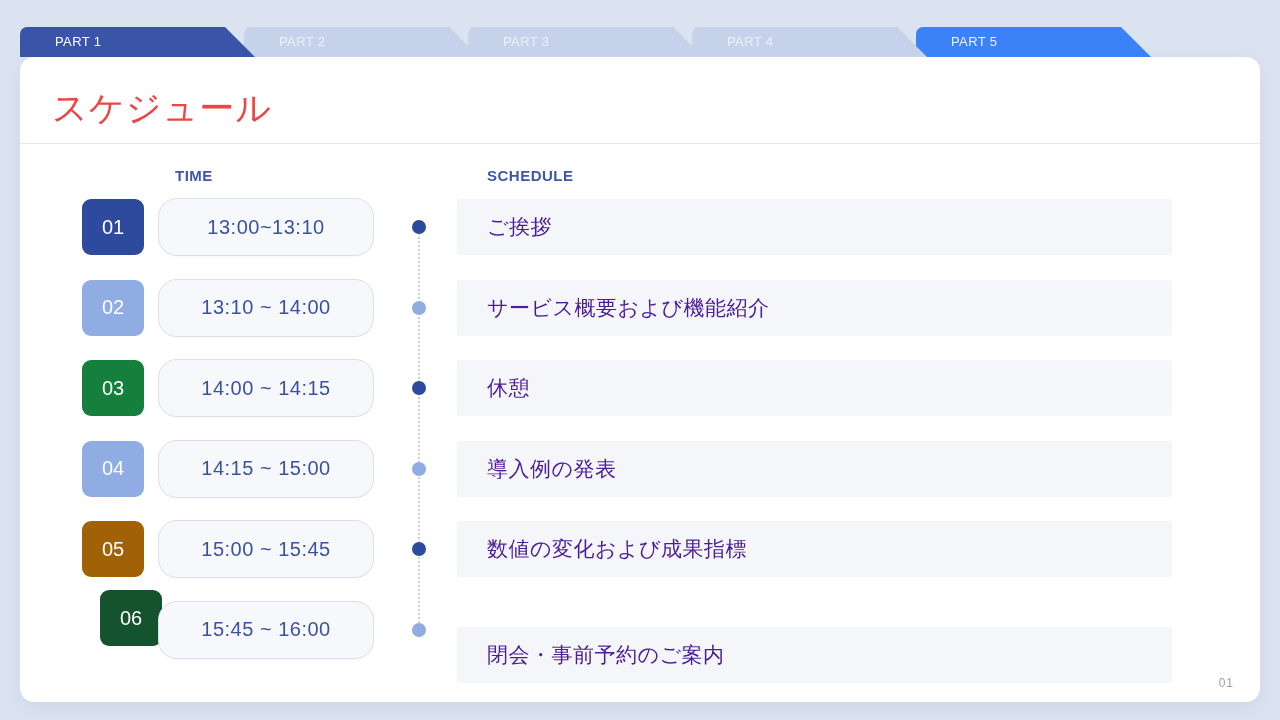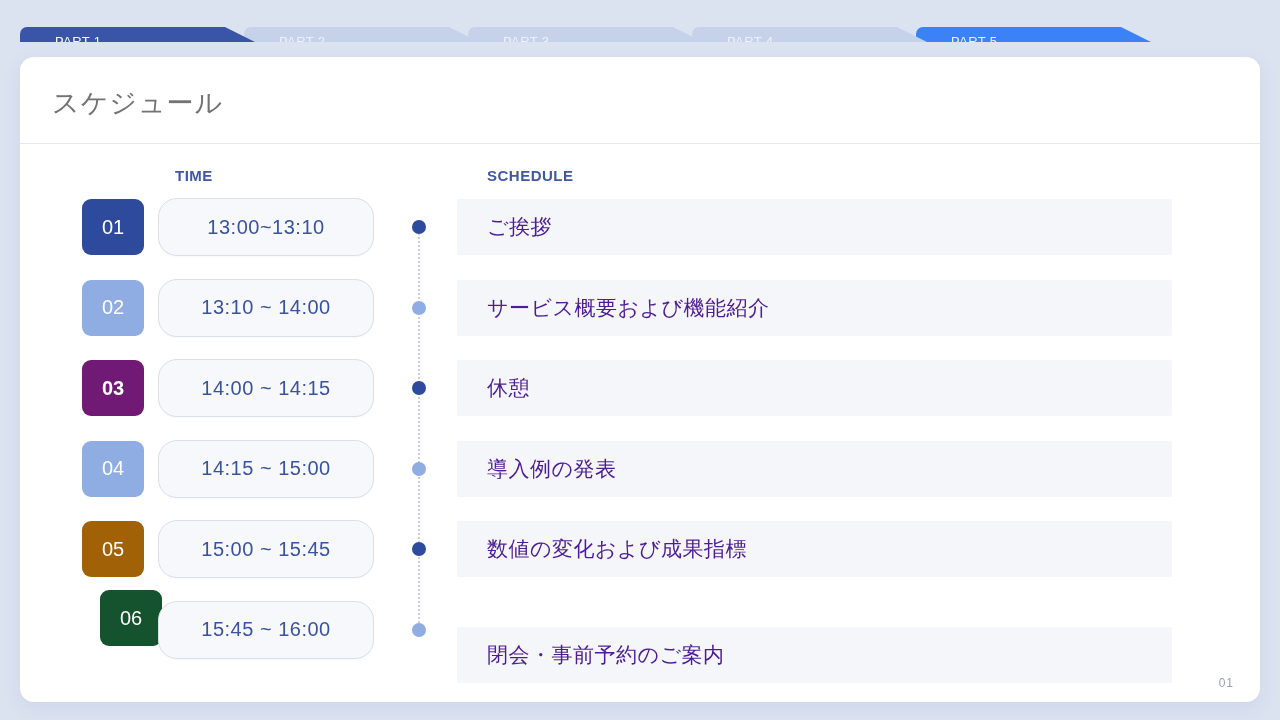--- a/index.html
+++ b/index.html
@@ -4,38 +4,38 @@
 <style>
   html,body{margin:0;padding:0;}
   body{
     width:1280px;height:720px;
     background:#dbe3f1;
     font-family:"Liberation Sans", sans-serif;
     position:relative;overflow:hidden;
   }
   
   .tab{
-    position:absolute;top:27px;height:15px;width:235px;
+    position:absolute;top:27px;height:30px;width:235px;
     box-sizing:border-box;padding-left:35px;line-height:30px;
     font-size:13px;letter-spacing:.4px;font-weight:500;
     border-radius:7px 7px 0 0;
     clip-path:polygon(0 0, calc(100% - 30px) 0, 100% 100%, 0 100%);
     cursor:pointer;
   }
   .tab.active{color:#ffffff;}
   .tab.inactive{color:#edf2fa;}
   
   .card{
     position:absolute;left:20px;top:57px;width:1240px;height:645px;
     background:#ffffff;border-radius:14px;
     box-shadow:0 6px 18px rgba(90,110,170,.10);
   }
   .title{
     position:absolute;left:32px;top:28px;
-    font-size:27px;font-weight:500;color:#737373;letter-spacing:1px;
+    font-size:35px;font-weight:500;color:#ef4444;letter-spacing:1px;
   }
   .divider{
     position:absolute;left:0;right:0;top:86px;height:1px;background:#e8e9ef;
   }
   .colh{
     position:absolute;top:110px;font-size:15px;font-weight:700;
     color:#3e57a7;letter-spacing:.5px;
   }
   .colh.time-h{left:155px;}
   .colh.sched-h{left:467px;}
@@ -93,21 +93,21 @@
     <div class="timeline-line"></div>
     <div id="rows">
         <div class="badge" style="top: 142px; background: rgb(45, 74, 157);">01</div>
         <div class="timebox" style="top: 141px;">13:00~13:10</div>
         <div class="dot" style="top: 163px; background: rgb(45, 74, 157);"></div>
         <div class="sbar" style="top: 142px;">ご挨拶</div>
         <div class="badge" style="top: 222.5px; background: rgb(143, 173, 226);">02</div>
         <div class="timebox" style="top: 221.5px;">13:10 ~ 14:00</div>
         <div class="dot" style="top: 243.5px; background: rgb(143, 173, 226);"></div>
         <div class="sbar" style="top: 222.5px;">サービス概要および機能紹介</div>
-        <div class="badge" style="top: 303px; background: #701a75; font-weight: bold;">03</div>
+        <div class="badge" style="top: 303px; background: #15803d;">03</div>
         <div class="timebox" style="top: 302px;">14:00 ~ 14:15</div>
         <div class="dot" style="top: 324px; background: rgb(45, 74, 157);"></div>
         <div class="sbar" style="top: 303px;">休憩</div>
         <div class="badge" style="top: 383.5px; background: rgb(143, 173, 226);">04</div>
         <div class="timebox" style="top: 382.5px;">14:15 ~ 15:00</div>
         <div class="dot" style="top: 404.5px; background: rgb(143, 173, 226);"></div>
         <div class="sbar" style="top: 383.5px;">導入例の発表</div>
         <div class="badge" style="top: 464px; background: #a16207;">05</div>
         <div class="timebox" style="top: 463px;">15:00 ~ 15:45</div>
         <div class="dot" style="top: 485px; background: rgb(45, 74, 157);"></div>

